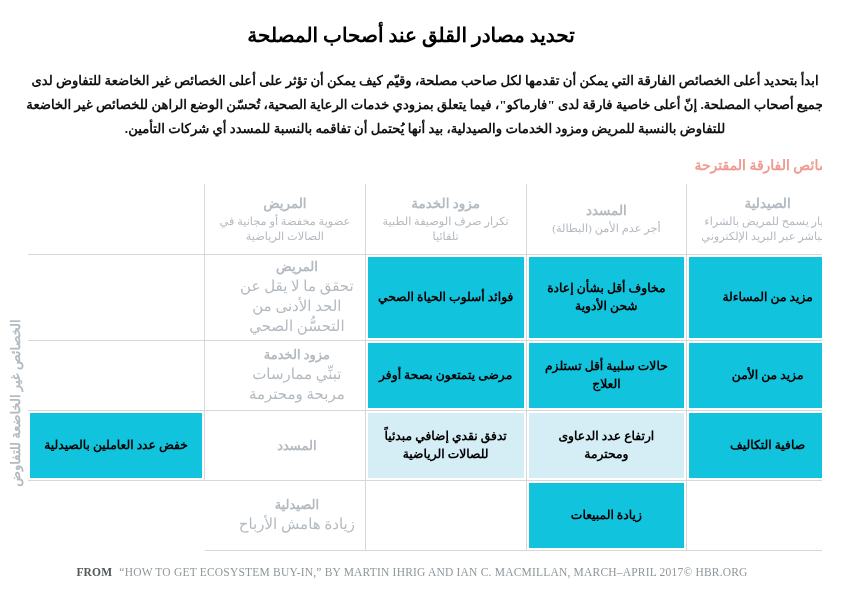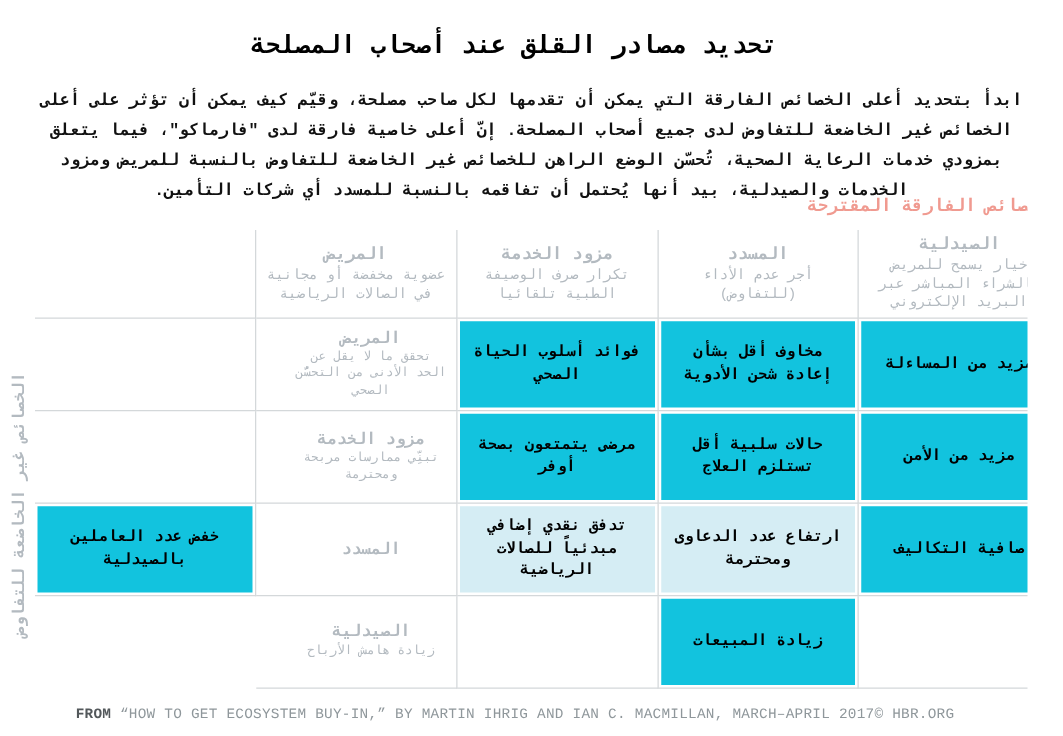--- a/index.html
+++ b/index.html
@@ -1,18 +1,18 @@
 <!DOCTYPE html>
 <html lang="ar" style="--cyan: #12c3de; --light-cyan: #d5edf4; --pink: #f09a90; --axis-gray: #b3bac0; --grid-gray: #d4d8da; --footer-gray: #8f979b;"><head>
 <meta charset="utf-8">
 <style>
   html,body{margin:0;padding:0;background:#fff;}
   .canvas{
     position:relative;width:822px;height:589px;background:#fff;overflow:hidden;
-    font-family:Liberation Mono, monospace;
+    font-family:Liberation Serif, serif;
   }
   .title{
     position:absolute;top:10px;left:0;width:100%;text-align:center;
     font-size:20px;font-weight:bold;color:#000;direction:rtl;
   }
   .intro{
     position:absolute;top:56px;left:24px;width:802px;direction:rtl;
     text-align:center;font-size:13.2px;font-weight:bold;color:#111;line-height:24px;
   }
   .cols-title{
@@ -40,21 +40,21 @@
     text-align:center;padding:3px 4px;color:var(--axis-gray,#b3bac0);
   }
   .col-head .name{font-size:13.5px;font-weight:bold;}
   .col-head .sub{font-size:11.3px;line-height:1.32;}
   .corner{background:#fff;}
   .row-head{
     display:flex;flex-direction:column;justify-content:center;gap:2px;
     text-align:center;padding:4px 6px 4px 30px;color:var(--axis-gray,#b3bac0);
   }
   .row-head .name{font-size:13px;font-weight:bold;}
-  .row-head .sub{font-size:10px;line-height:1.32;}
+  .row-head .sub{font-size:15px;line-height:1.32;}
   .cellwrap{display:flex;}
   .cell{
     flex:1;margin:2px;display:flex;align-items:center;justify-content:center;
     text-align:center;font-size:12.3px;font-weight:bold;color:#000;
     line-height:1.45;padding:3px 9px;
   }
   .cell[data-variant="cyan"]{background:var(--cyan,#12c3de);}
   .cell[data-variant="light"]{background:var(--light-cyan,#d5edf4);}
   .cell[data-variant="empty"]{background:transparent;}
   .footer{
@@ -81,21 +81,21 @@
   </div>
 
   <div class="grid">
 
     <div class="col-head">
       <div class="name">الصيدلية</div>
       <div class="sub">خيار يسمح للمريض بالشراء المباشر عبر البريد الإلكتروني</div>
     </div>
     <div class="col-head">
       <div class="name">المسدد</div>
-      <div class="sub">أجر عدم الأداء (للتفاوض)</div>
+      <div class="sub">أجر عدم الأمن (البطالة)</div>
     </div>
     <div class="col-head">
       <div class="name">مزود الخدمة</div>
       <div class="sub">تكرار صرف الوصيفة الطبية تلقائيا</div>
     </div>
     <div class="col-head">
       <div class="name">المريض</div>
       <div class="sub">عضوية مخفضة أو مجانية في الصالات الرياضية</div>
     </div>
     <div class="corner"></div>

